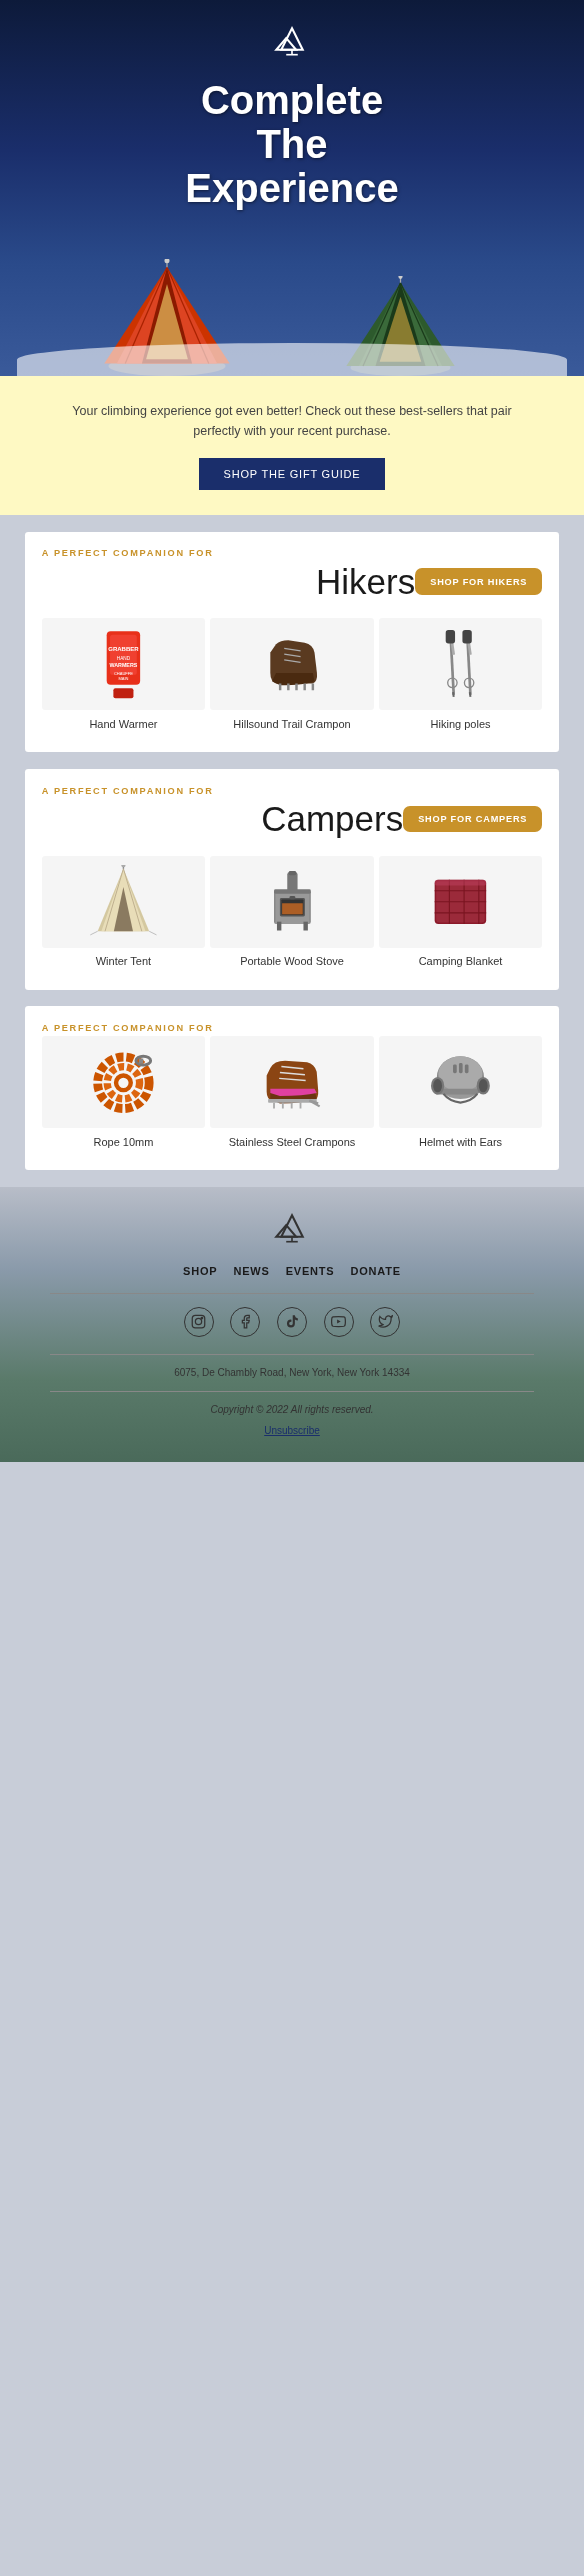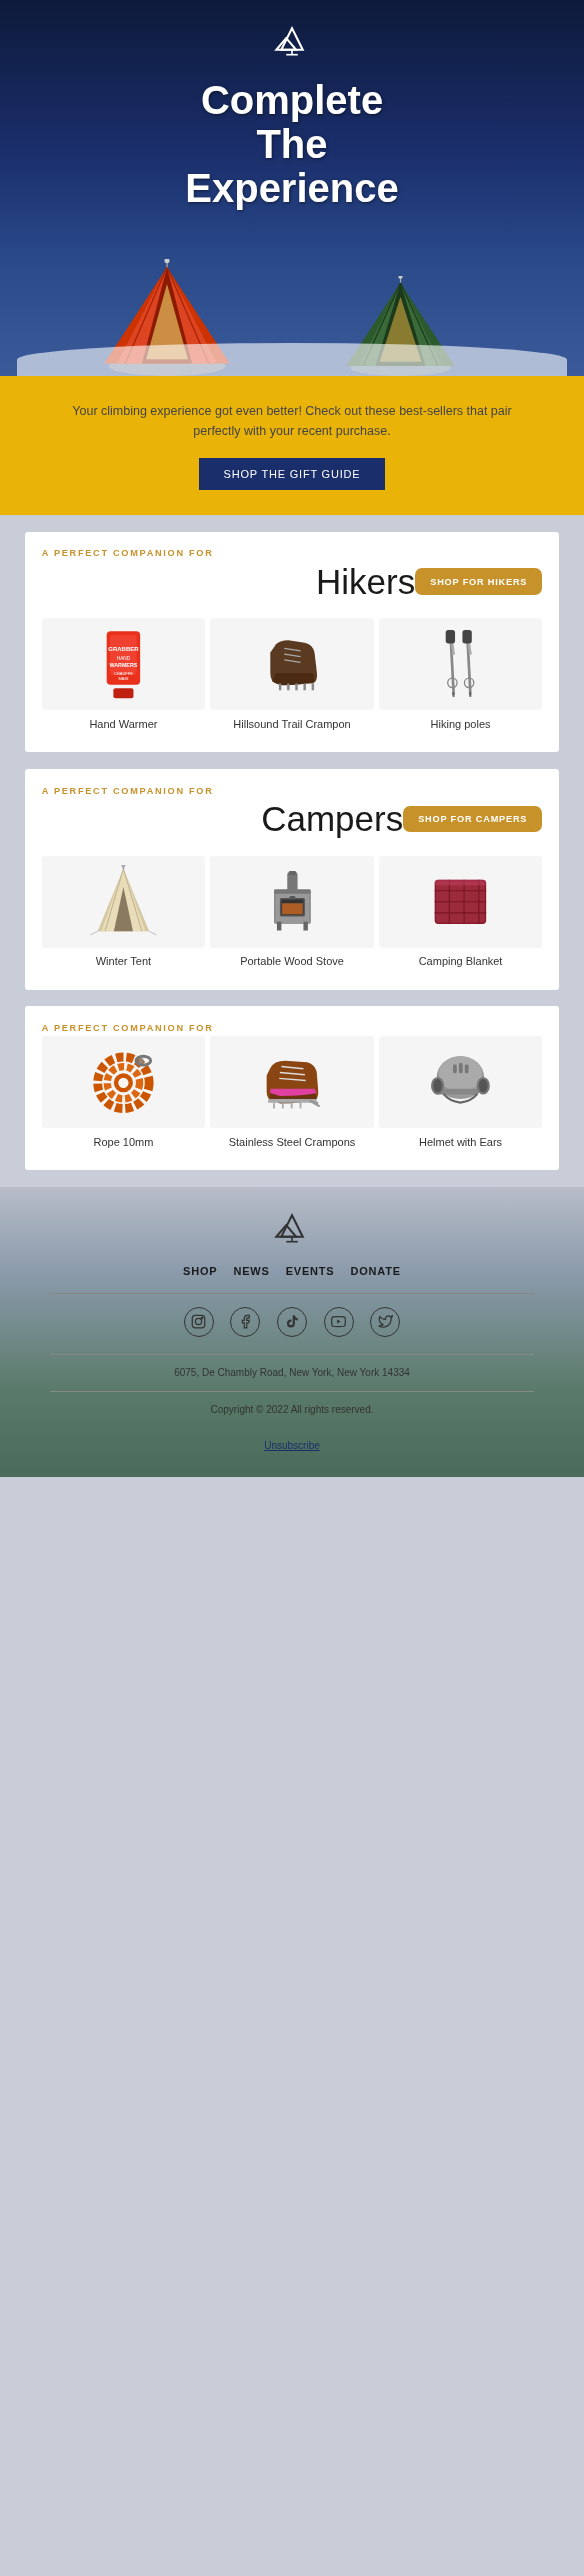--- a/index.html
+++ b/index.html
@@ -61,21 +61,21 @@
       left: 0;
       right: 0;
       height: 33px;
       background: white;
       border-radius: 50% 50% 0 0 / 16.7px 16.7px 0 0;
       opacity: 0.6;
     }
 
     
     .subtitle-section {
-      background: #eab308;
+      background: #fef9c3;
       text-align: center;
       padding: 25px 67px;
     }
     .subtitle-text {
       color: #444;
       font-size: 12.5px;
       line-height: 1.6;
       margin-bottom: 16.7px;
     }
     .cta-button {
@@ -212,21 +212,22 @@
       margin-bottom: 8.3px;
     }
     .footer-divider2 {
       border: none;
       border-top: 0.8px solid #888;
       margin: 12.5px 33px;
     }
     .footer-copyright {
       font-size: 10px;
       color: #333;
-      margin-bottom: 22px;
+      margin-bottom: 7px;
+      font-style: italic;
     }
     .footer-unsubscribe {
       font-size: 10px;
       color: #1a2e6b;
       text-decoration: underline;
       cursor: pointer;
     }
   </style>
 </head>
 <body>

